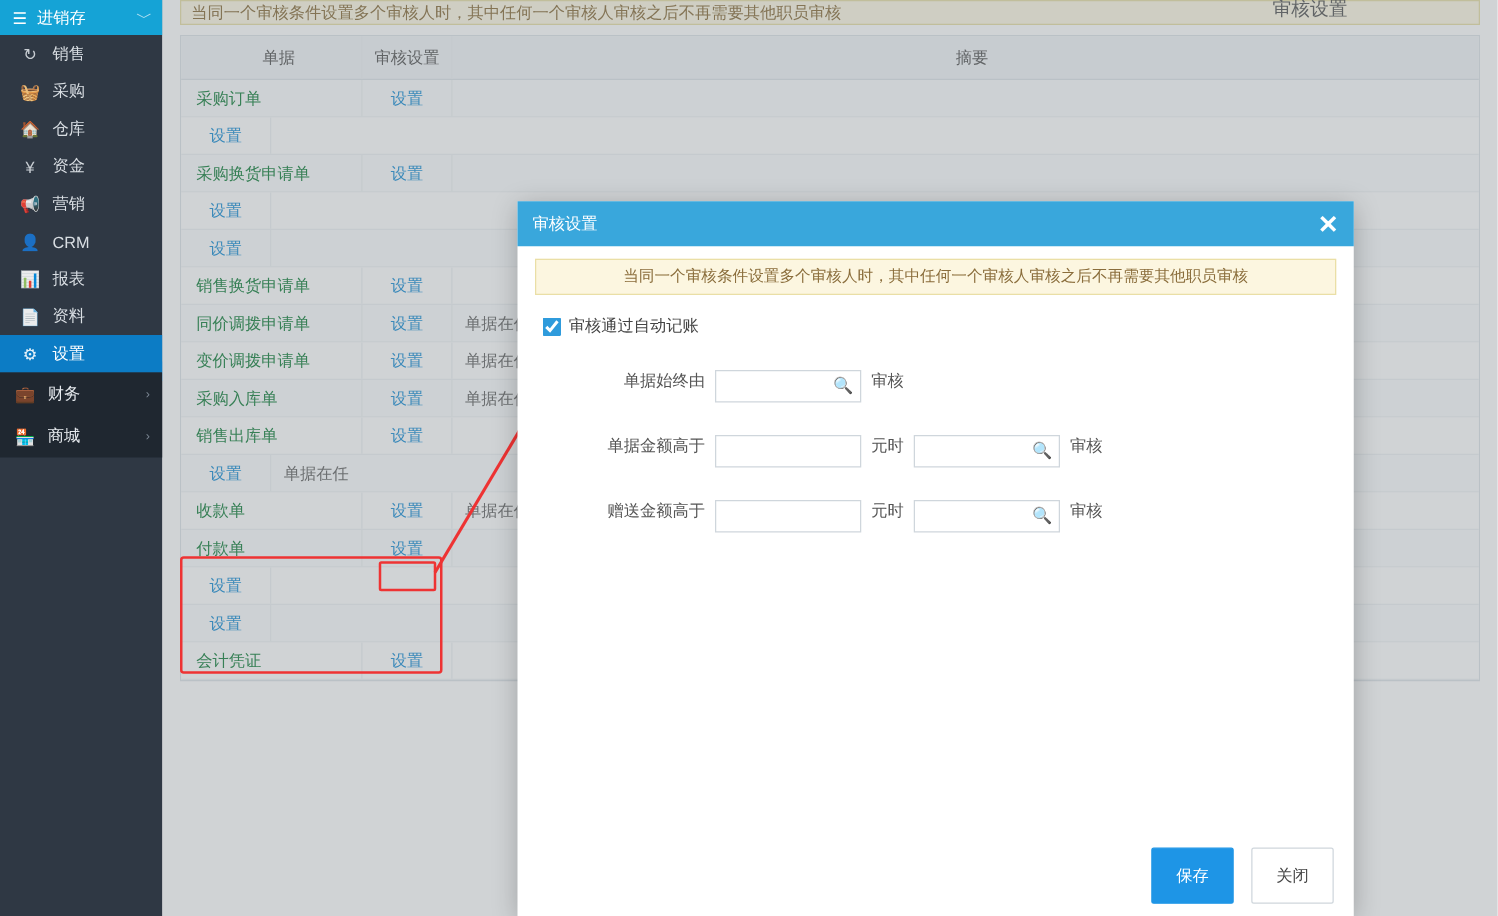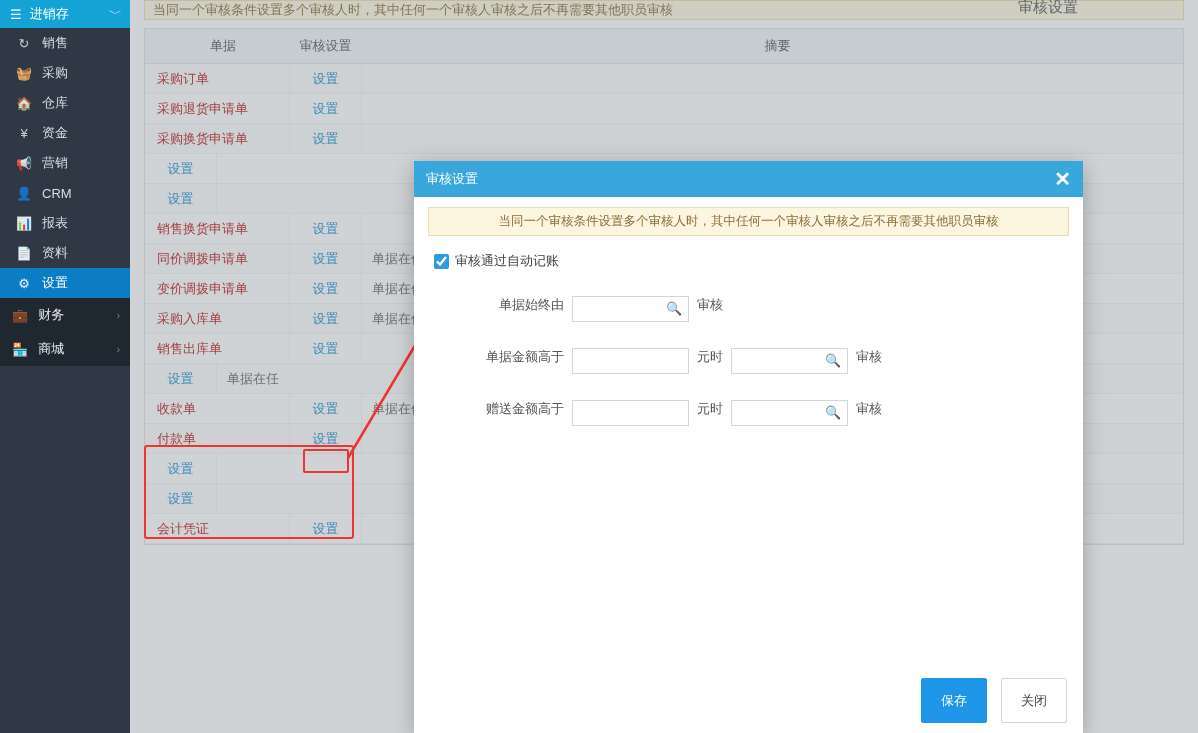--- a/index.html
+++ b/index.html
@@ -13,21 +13,21 @@
 .sb-sec{height:34px;display:flex;align-items:center;padding-left:12px;gap:10px;background:#1f2730;color:#e6eaee;font-size:14px}
 .sb-sec .car{margin-left:auto;margin-right:10px;color:#7a8591;font-size:10px}
 .sb-arrow{position:absolute;left:130px;top:289px;width:0;height:0;border-top:8px solid transparent;border-bottom:8px solid transparent;border-left:8px solid #0c7cc5}
 .main{position:absolute;left:130px;top:0;right:0;height:733px;background:#fff}
 .notice{margin:0 14px 0 14px;height:20px;background:#fdf8e4;border:1px solid #e8dfa7;color:#8a6d3b;font-size:12px;padding:2px 8px;display:flex;align-items:center;overflow:hidden}
 .page-title{position:absolute;right:120px;top:-2px;color:#555;font-size:15px}
 .tbl{margin:8px 14px 0 14px;border:1px solid #dde3e8}
 .tbl .hrow{display:flex;background:#f2f5f8;border-bottom:1px solid #dde3e8}
 .tbl .row{display:flex;border-bottom:1px solid #eef1f4;background:#fff;height:30px;align-items:center}
 .tbl .row:nth-child(odd){background:#fbfcfd}
-.c1{width:145px;padding-left:12px;color:#b91c1c;border-right:1px solid #eef1f4;height:100%;display:flex;align-items:center}
+.c1{width:145px;padding-left:12px;color:#15803d;border-right:1px solid #eef1f4;height:100%;display:flex;align-items:center}
 .c2{width:72px;text-align:center;border-right:1px solid #eef1f4;height:100%;display:flex;align-items:center;justify-content:center}
 .c3{flex:1;padding-left:10px;color:#666;height:100%;display:flex;align-items:center}
 .hrow .c1,.hrow .c2,.hrow .c3{height:34px;font-weight:400;color:#555;justify-content:center}
 .hrow .c1{justify-content:center}
 .lk{color:#1b8fd6;cursor:pointer}
 .hi-box{position:absolute;left:144px;top:445px;width:210px;height:94px;border:2px solid #e33;border-radius:3px;pointer-events:none}
 .hi-cell{position:absolute;left:303px;top:449px;width:46px;height:24px;border:2px solid #e33;border-radius:2px;pointer-events:none}
 .modal-ov{position:absolute;left:130px;top:0;right:0;bottom:0;background:rgba(120,128,136,.35)}
 .modal{position:absolute;left:414px;top:161px;width:669px;height:572px;background:#fff;box-shadow:0 4px 20px rgba(0,0,0,.25)}
 .m-head{height:36px;background:#39a7dc;color:#fff;display:flex;align-items:center;padding:0 12px;font-size:14px}
@@ -116,21 +116,20 @@
     </div>
     <div id="tbody">
         <div class="row">
           <div class="c1">采购订单</div>
           <div class="c2">
             <span class="lk">设置</span>
           </div>
           <div class="c3"></div>
         </div>
         <div class="row">
-          <div class="c1">采购退货申请单</div>
           <div class="c2">
             <span class="lk">设置</span>
           </div>
           <div class="c3"></div>
         </div>
         <div class="row">
           <div class="c1">采购换货申请单</div>
           <div class="c2">
             <span class="lk">设置</span>
           </div>

